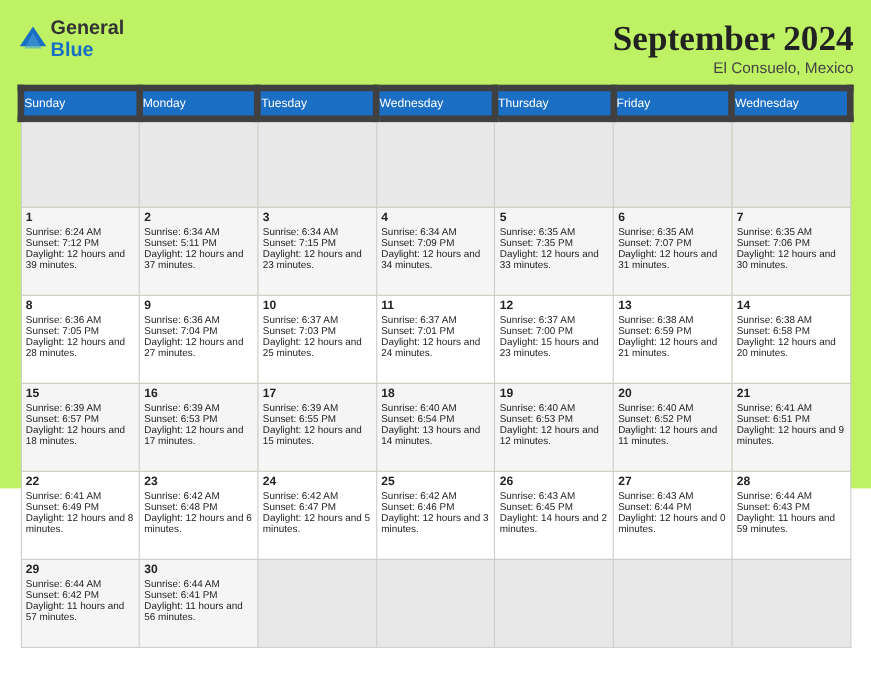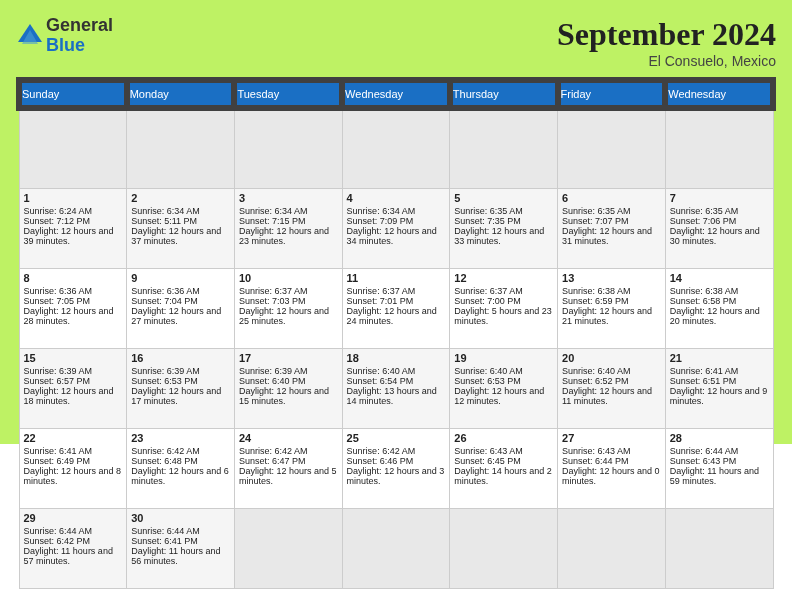--- a/index.html
+++ b/index.html
@@ -139,28 +139,28 @@
           <td><span class="day-num">4</span><span>Sunrise: 6:34 AM</span><br><span>Sunset: 7:09 PM</span><br><span>Daylight: 12 hours and 34 minutes.</span></td>
           <td><span class="day-num">5</span><span>Sunrise: 6:35 AM</span><br><span>Sunset: 7:35 PM</span><br><span>Daylight: 12 hours and 33 minutes.</span></td>
           <td><span class="day-num">6</span><span>Sunrise: 6:35 AM</span><br><span>Sunset: 7:07 PM</span><br><span>Daylight: 12 hours and 31 minutes.</span></td>
           <td><span class="day-num">7</span><span>Sunrise: 6:35 AM</span><br><span>Sunset: 7:06 PM</span><br><span>Daylight: 12 hours and 30 minutes.</span></td>
         </tr>
         <tr>
           <td><span class="day-num">8</span><span>Sunrise: 6:36 AM</span><br><span>Sunset: 7:05 PM</span><br><span>Daylight: 12 hours and 28 minutes.</span></td>
           <td><span class="day-num">9</span><span>Sunrise: 6:36 AM</span><br><span>Sunset: 7:04 PM</span><br><span>Daylight: 12 hours and 27 minutes.</span></td>
           <td><span class="day-num">10</span><span>Sunrise: 6:37 AM</span><br><span>Sunset: 7:03 PM</span><br><span>Daylight: 12 hours and 25 minutes.</span></td>
           <td><span class="day-num">11</span><span>Sunrise: 6:37 AM</span><br><span>Sunset: 7:01 PM</span><br><span>Daylight: 12 hours and 24 minutes.</span></td>
-          <td><span class="day-num">12</span><span>Sunrise: 6:37 AM</span><br><span>Sunset: 7:00 PM</span><br><span>Daylight: 5 hours and 23 minutes.</span></td>
+          <td><span class="day-num">12</span><span>Sunrise: 6:37 AM</span><br><span>Sunset: 7:00 PM</span><br><span>Daylight: 15 hours and 23 minutes.</span></td>
           <td><span class="day-num">13</span><span>Sunrise: 6:38 AM</span><br><span>Sunset: 6:59 PM</span><br><span>Daylight: 12 hours and 21 minutes.</span></td>
           <td><span class="day-num">14</span><span>Sunrise: 6:38 AM</span><br><span>Sunset: 6:58 PM</span><br><span>Daylight: 12 hours and 20 minutes.</span></td>
         </tr>
         <tr>
           <td><span class="day-num">15</span><span>Sunrise: 6:39 AM</span><br><span>Sunset: 6:57 PM</span><br><span>Daylight: 12 hours and 18 minutes.</span></td>
           <td><span class="day-num">16</span><span>Sunrise: 6:39 AM</span><br><span>Sunset: 6:53 PM</span><br><span>Daylight: 12 hours and 17 minutes.</span></td>
-          <td><span class="day-num">17</span><span>Sunrise: 6:39 AM</span><br><span>Sunset: 6:40 PM</span><br><span>Daylight: 12 hours and 15 minutes.</span></td>
+          <td><span class="day-num">17</span><span>Sunrise: 6:39 AM</span><br><span>Sunset: 6:55 PM</span><br><span>Daylight: 12 hours and 15 minutes.</span></td>
           <td><span class="day-num">18</span><span>Sunrise: 6:40 AM</span><br><span>Sunset: 6:54 PM</span><br><span>Daylight: 13 hours and 14 minutes.</span></td>
           <td><span class="day-num">19</span><span>Sunrise: 6:40 AM</span><br><span>Sunset: 6:53 PM</span><br><span>Daylight: 12 hours and 12 minutes.</span></td>
           <td><span class="day-num">20</span><span>Sunrise: 6:40 AM</span><br><span>Sunset: 6:52 PM</span><br><span>Daylight: 12 hours and 11 minutes.</span></td>
           <td><span class="day-num">21</span><span>Sunrise: 6:41 AM</span><br><span>Sunset: 6:51 PM</span><br><span>Daylight: 12 hours and 9 minutes.</span></td>
         </tr>
         <tr>
           <td><span class="day-num">22</span><span>Sunrise: 6:41 AM</span><br><span>Sunset: 6:49 PM</span><br><span>Daylight: 12 hours and 8 minutes.</span></td>
           <td><span class="day-num">23</span><span>Sunrise: 6:42 AM</span><br><span>Sunset: 6:48 PM</span><br><span>Daylight: 12 hours and 6 minutes.</span></td>
           <td><span class="day-num">24</span><span>Sunrise: 6:42 AM</span><br><span>Sunset: 6:47 PM</span><br><span>Daylight: 12 hours and 5 minutes.</span></td>
           <td><span class="day-num">25</span><span>Sunrise: 6:42 AM</span><br><span>Sunset: 6:46 PM</span><br><span>Daylight: 12 hours and 3 minutes.</span></td>

